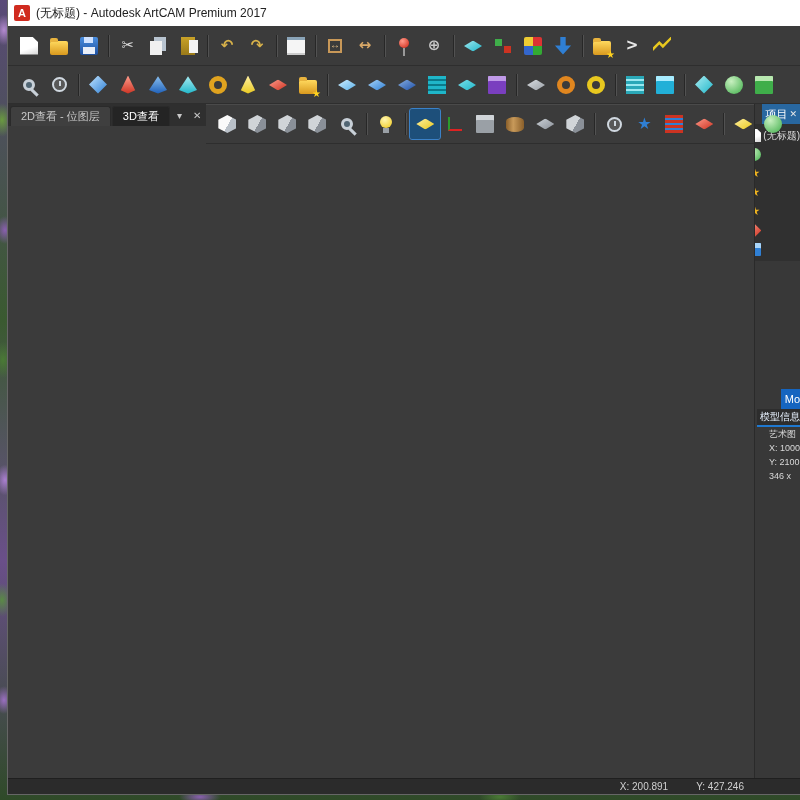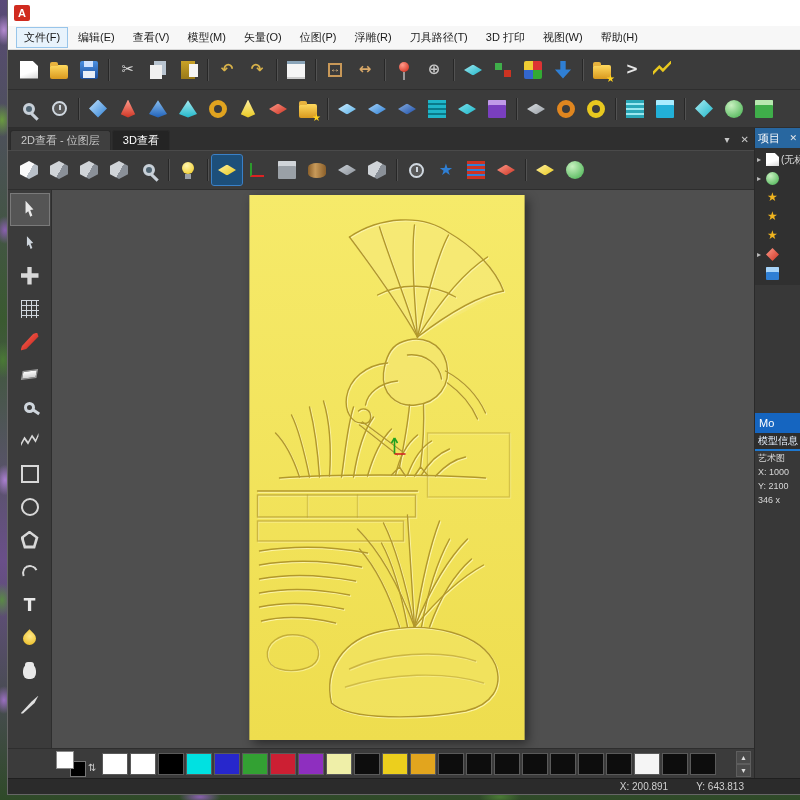--- a/index.html
+++ b/index.html
@@ -97,21 +97,21 @@
   .s-ellipse{border:2px solid #d8d8d8;border-radius:50%;}
   .s-poly{background:#d8d8d8;clip-path:polygon(50% 0,100% 38%,81% 100%,19% 100%,0 38%);}
   .s-poly::after{content:"";position:absolute;inset:3px;background:#3b3b3b;clip-path:polygon(50% 0,100% 38%,81% 100%,19% 100%,0 38%);}
   .s-arc{width:16px;height:16px;border:2px solid transparent;border-top-color:#d8d8d8;border-left-color:#d8d8d8;border-radius:50%;transform:rotate(20deg);}
   .s-drop{width:13px;height:13px;background:radial-gradient(circle at 40% 35%,#ffe98a,#e8b513);border-radius:0 50% 50% 50%;transform:rotate(45deg);}
   .s-hand{width:13px;height:15px;background:#e8e8e8;border-radius:45% 45% 40% 40%;}
   .s-hand::after{content:"";position:absolute;top:-2px;left:2px;width:9px;height:5px;background:#e8e8e8;border-radius:3px 3px 0 0;}
   .s-knife{background:#e0e0e0;clip-path:polygon(0 100%,62% 34%,100% 0,78% 42%,14% 100%);}
   
   .mid{flex:1;display:flex;min-height:0;}
-  .left-col{flex:1;display:flex;flex-direction:column;min-width:0;}
+  .left-col{flex:1;display:flex;flex-direction:row;min-width:0;}
   .tabbar{height:22px;background:#2f2f2f;display:flex;align-items:flex-end;padding-left:2px;gap:1px;flex:none;}
   .tab{height:20px;padding:0 10px;font-size:11px;color:#c8c8c8;background:#3f3f3f;display:flex;align-items:center;border:1px solid #2a2a2a;border-bottom:none;border-radius:3px 3px 0 0;white-space:nowrap;}
   .tab.active{background:#242424;color:#fff;}
   .tab-spacer{flex:1;}
   .tbtn{color:#c8c8c8;font-size:10px;margin:0 5px 5px;}
   .viewbar{height:40px;border-top:1px solid #4a4a4a;}
   .canvas-row{flex:1;display:flex;min-height:0;}
   .toolcol{width:44px;background:#3b3b3b;border-right:1px solid #2e2e2e;display:flex;flex-direction:column;align-items:center;padding-top:4px;gap:2px;flex:none;}
   .si{width:38px;height:31px;display:flex;align-items:center;justify-content:center;flex:none;}
   .si.active{background:#555;outline:1px solid #7a7a7a;}
@@ -122,21 +122,21 @@
   .palette{height:30px;background:#3b3b3b;border-top:1px solid #2e2e2e;display:flex;align-items:center;padding-left:46px;flex:none;}
   .fgbg{width:30px;height:26px;position:relative;margin:0 2px;flex:none;}
   .fgbg .bgc{position:absolute;right:0;bottom:0;width:16px;height:16px;background:#000;border:1px solid #777;}
   .fgbg .fgc{position:absolute;left:0;top:0;width:18px;height:18px;background:#fff;border:1px solid #888;}
   .swap{color:#ccc;font-size:10px;margin:8px 6px 0 0;flex:none;}
   .swatches{display:flex;align-items:center;}
   .sw{width:26px;height:22px;border:1px solid #5a5a5a;margin-right:2px;background:var(--c,#000);flex:none;}
   .pscroll{width:15px;height:26px;display:flex;flex-direction:column;margin-left:auto;margin-right:3px;flex:none;}
   .pscroll span{flex:1;background:#4a4a4a;border:1px solid #5e5e5e;color:#ddd;font-size:7px;line-height:11px;text-align:center;}
   
-  .right-panel{width:46px;background:#383838;border-left:1px solid #2a2a2a;display:flex;flex-direction:column;overflow:hidden;flex:none;}
+  .right-panel{width:46px;background:#383838;border-left:1px solid #2a2a2a;display:flex;flex-direction:column;overflow:hidden;flex:none;align-items:flex-end;}
   .rp-header{height:20px;background:#2867a0;color:#fff;font-size:11px;display:flex;align-items:center;padding:0 3px;gap:2px;white-space:nowrap;flex:none;}
   .rp-x{margin-left:auto;font-size:9px;color:#e8e8e8;}
   .rp-tree{background:#303030;padding:2px 0;flex:none;}
   .trow{display:flex;align-items:center;height:19px;gap:2px;padding-left:2px;white-space:nowrap;overflow:hidden;}
   .tarrow{color:#bbb;font-size:8px;width:7px;flex:none;}
   .trow .s{width:13px;height:13px;}
   .tlabel{color:#ddd;font-size:10px;}
   .rp-fill{flex:0 0 128px;}
   .rp-fill2{flex:1;}
   .rp-modeltab{height:20px;background:#1565c0;color:#fff;font-size:11px;display:flex;align-items:center;padding-left:4px;white-space:nowrap;flex:none;}
@@ -145,46 +145,23 @@
   
   .statusbar{height:16px;background:#2b2b2b;border-top:1px solid #1f1f1f;display:flex;align-items:center;justify-content:flex-end;gap:28px;padding-right:56px;color:#d0d0d0;font-size:10px;flex:none;}
 </style>
 </head>
 <body>
 
 <div class="window">
 
   <div class="titlebar">
     <span class="logo">A</span>
+    <span class="title">(无标题) - Autodesk ArtCAM Premium 2017</span>
   </div>
 
-  <div class="menubar">
-
-      <span class="menu-item active">文件(F)</span>
-
-      <span class="menu-item">编辑(E)</span>
-
-      <span class="menu-item">查看(V)</span>
-
-      <span class="menu-item">模型(M)</span>
-
-      <span class="menu-item">矢量(O)</span>
-
-      <span class="menu-item">位图(P)</span>
-
-      <span class="menu-item">浮雕(R)</span>
-
-      <span class="menu-item">刀具路径(T)</span>
-
-      <span class="menu-item">3D 打印</span>
-
-      <span class="menu-item">视图(W)</span>
-
-      <span class="menu-item">帮助(H)</span>
-    </div>
 
   <div class="tbrow tb1">
 
       <div class="ti">
         <i class="s s-page"></i>
       </div>
 
       <div class="ti">
         <i class="s s-folder"></i>
       </div>
@@ -782,16 +759,16 @@
           <div class="rp-line">Y: 2100</div>
 
           <div class="rp-line">346 x</div>
         </div>
       <div class="rp-fill2"></div>
     </div>
   </div>
 
   <div class="statusbar">
     <span>X: 200.891</span>
-    <span>Y: 643.813</span>
+    <span>Y: 427.246</span>
   </div>
 
 </div>
 
 </body></html>

